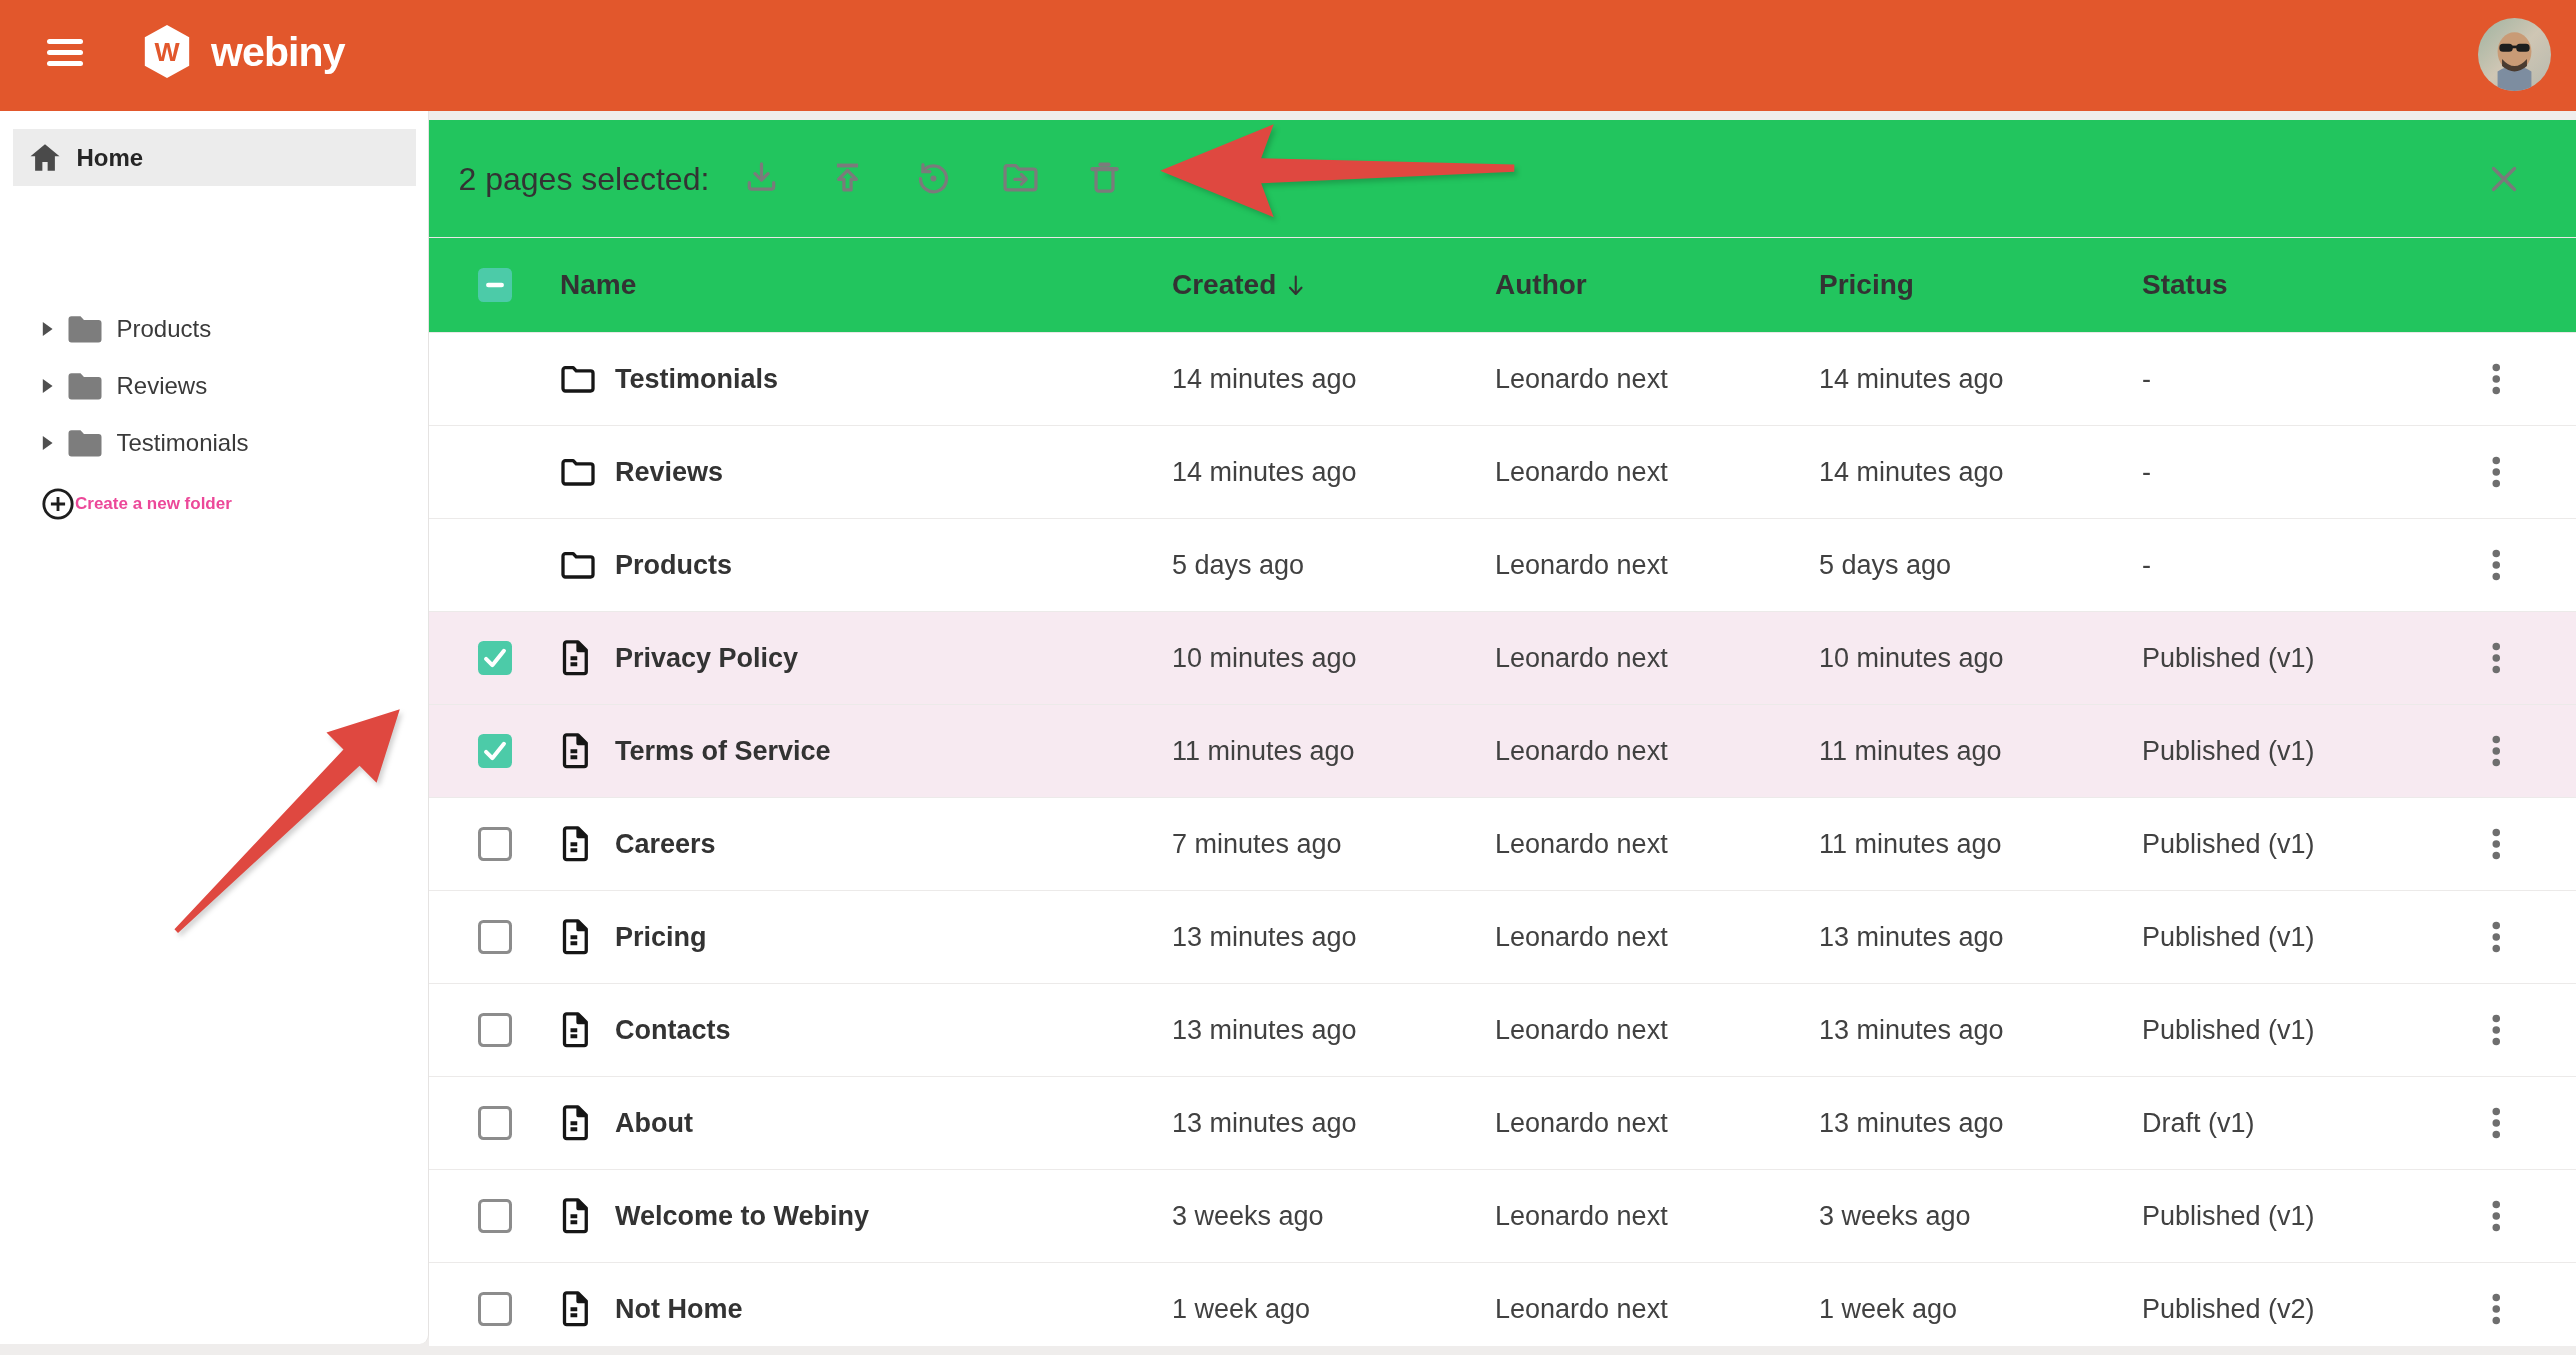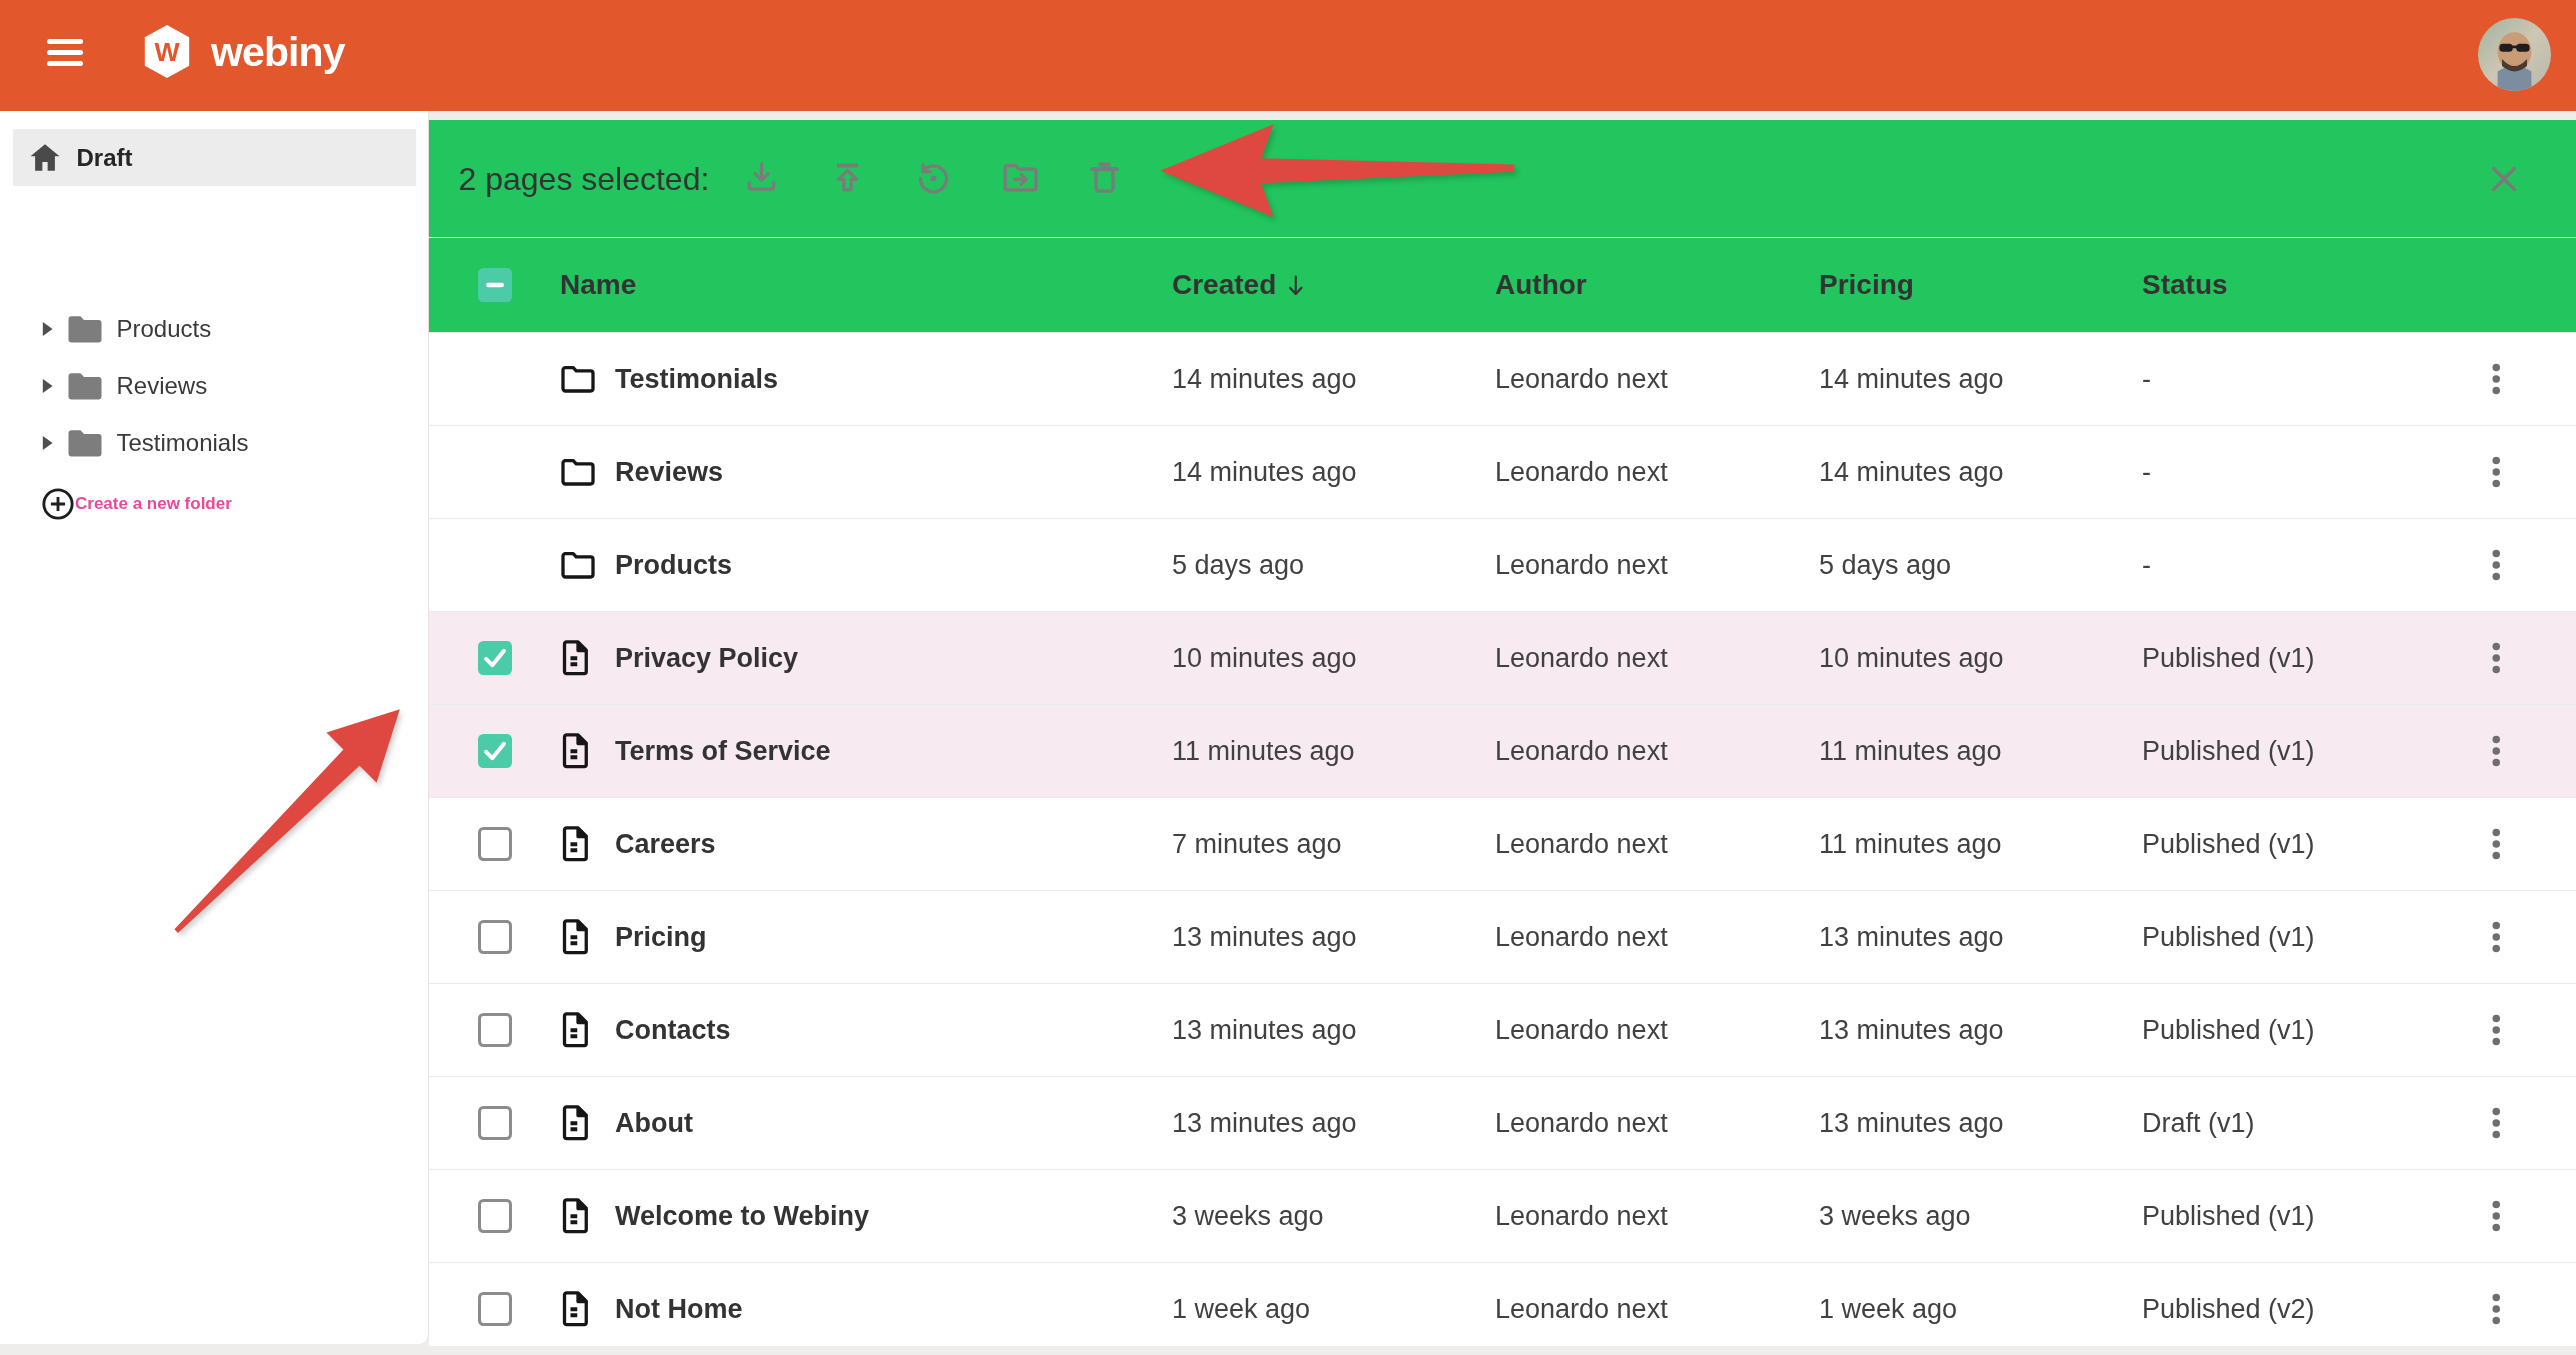--- a/index.html
+++ b/index.html
@@ -103,21 +103,21 @@
         <rect x="38" y="31" width="6" height="3" fill="#1d1d1d"></rect>
       </svg>
     </div>
   </header>
 
   <aside class="sidebar">
     <div class="home-item">
       <svg class="home-ic" width="32" height="29" viewBox="0 0 24 22">
         <path d="M12 1 L23 10 H19.5 V21 H14 V14.5 H10 V21 H4.5 V10 H1 Z" fill="#4A4A4A"></path>
       </svg>
-      <span class="lbl">Draft</span>
+      <span class="lbl">Home</span>
     </div>
 
     <div class="tree-item" style="top:190px;">
       <svg class="tri" width="12.5" height="16" viewBox="0 0 14 18">
           <polygon points="2,1 13,9 2,17" fill="#4F4F4F"></polygon>
         </svg>
       <svg class="fold" width="38" height="30" viewBox="0 0 24 20">
           <path d="M1 3.5 A2 2 0 0 1 3 1.5 H9 L11.3 4 H21 A2 2 0 0 1 23 6 V17 A2 2 0 0 1 21 19 H3 A2 2 0 0 1 1 17 Z" fill="#7D7D7D"></path>
         </svg>
       <span class="lbl">Products</span>

